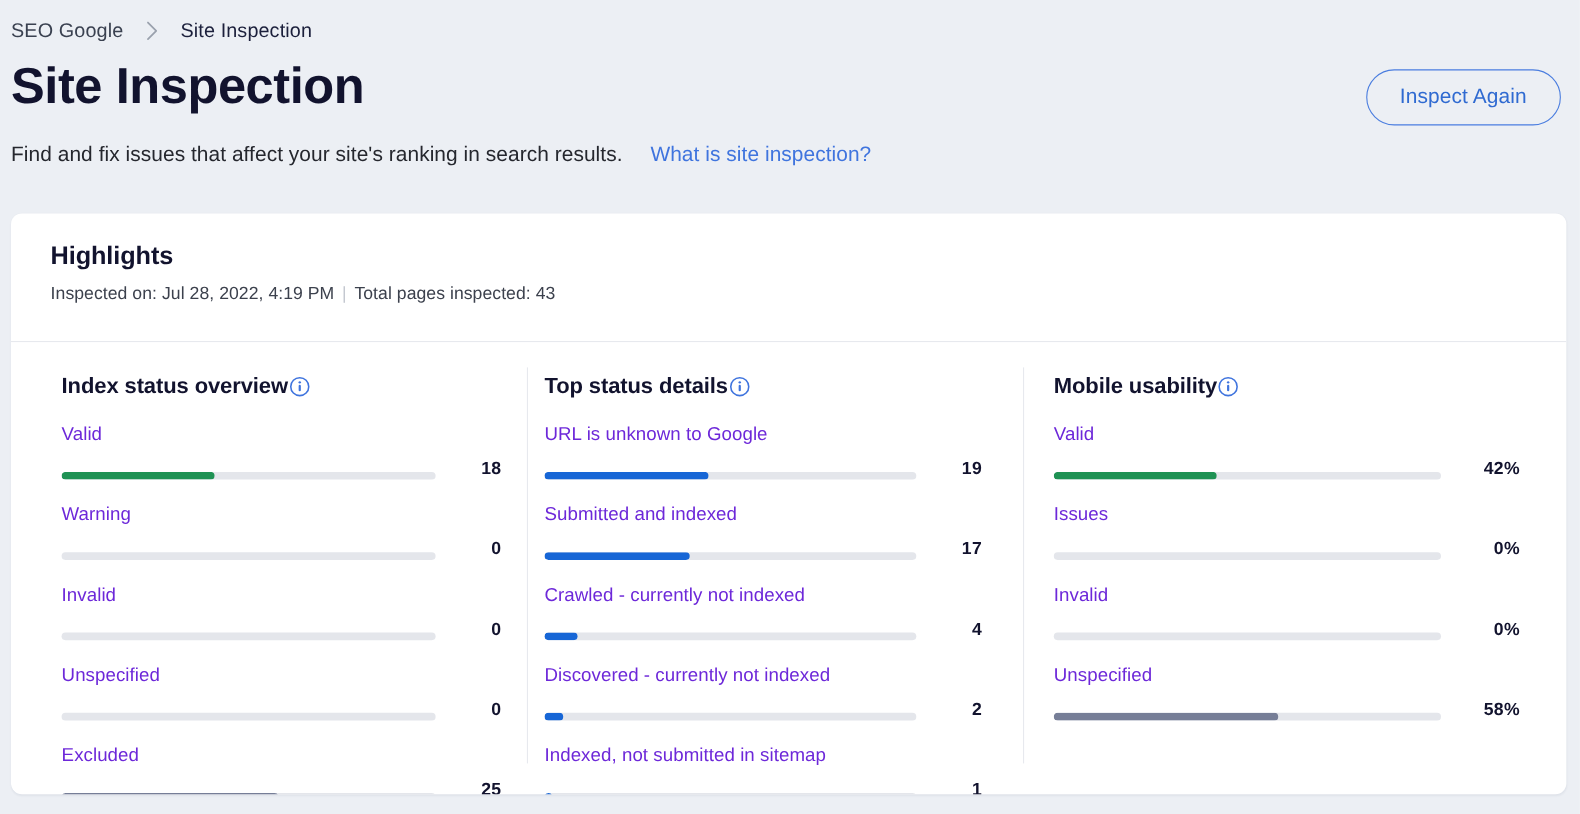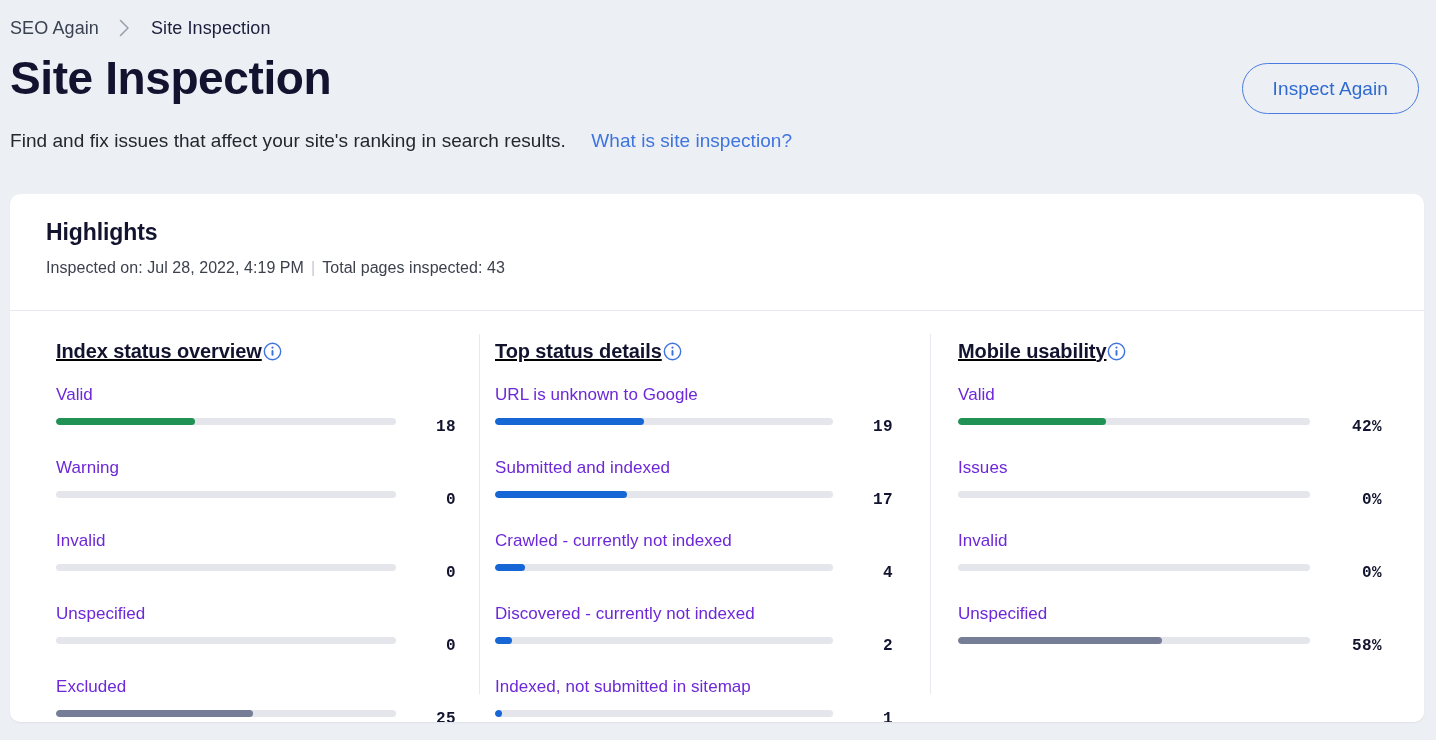--- a/index.html
+++ b/index.html
@@ -145,21 +145,20 @@
     width: 1px;
     background: #e7e9ee;
   }
 
   .col-header {
     display: flex;
     align-items: center;
     gap: 1px;
     height: 24px;
     margin-bottom: 6px;
-    text-decoration: underline;
   }
   .col-header-label {
     font-size: 20px;
     font-weight: 700;
     color: #12132e;
     letter-spacing: -0.1px;
   }
   .info-icon {
     width: 19px;
     height: 19px;
@@ -171,23 +170,22 @@
   
   .metric { margin-top: 19px; }
   .metric-label {
     font-size: 17px;
     color: #6d28d9;
     letter-spacing: .05px;
     white-space: nowrap;
   }
   .metric-bar-row {
     display: flex;
-    align-items: flex-start;
+    align-items: flex-end;
     margin-top: 13px;
-    font-family: Liberation Mono, monospace;
   }
   .bar-track {
     height: 7px;
     border-radius: 4px;
     background: #e4e6eb;
     position: relative;
     overflow: hidden;
   }
   .bar-fill {
     position: absolute;
@@ -215,21 +213,21 @@
   .col-3 .bar-track { width: 352px; }
   .col-3 .metric-value { width: 72px; }
   .col-3 .metric { margin-top: 22px; }
 </style>
 </head>
 <body>
 
 <div class="page-header">
 
   <div class="breadcrumb">
-    <span class="crumb-link">SEO Again</span>
+    <span class="crumb-link">SEO Google</span>
     <span class="crumb-sep">
       <svg width="11" height="18" viewBox="0 0 11 18" fill="none" aria-hidden="true">
         <path d="M1.5 1.5 L9 9 L1.5 16.5" stroke="#9aa1ad" stroke-width="1.6" stroke-linecap="round" stroke-linejoin="round"></path>
       </svg>
     </span>
     <span class="crumb-current">Site Inspection</span>
   </div>
 
   <div class="title-row">
     <h1 class="page-title">Site Inspection</h1>

